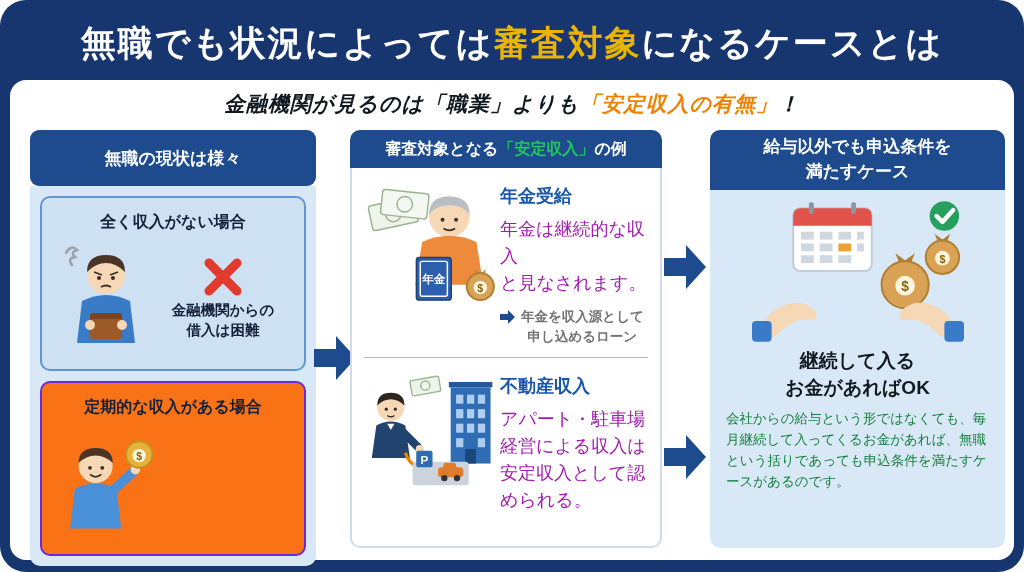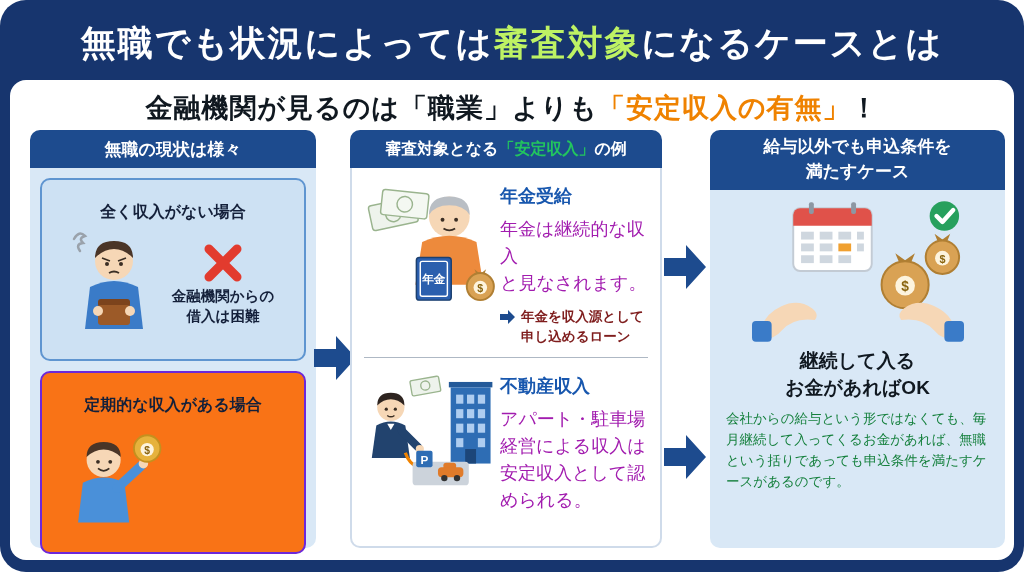--- a/index.html
+++ b/index.html
@@ -15,48 +15,49 @@
     background: #17356e;
     border-radius: 26px;
     overflow: hidden;
   }
   .main-title {
     position: absolute; top: 20px; left: 0; right: 0;
     text-align: center;
     font-size: 35px; font-weight: 800; color: #ffffff;
     letter-spacing: 2px;
   }
-  .main-title .hl { color: #bef264; text-align: center; }
+  .main-title .hl { color: #eab308; text-align: center; }
   .content {
     position: absolute; left: 10px; right: 10px; top: 80px; bottom: 12px;
     background: #ffffff; border-radius: 16px;
   }
   .subtitle {
     position: absolute; top: 10px; left: 0; right: 0;
-    text-align: center; font-size: 27px; font-weight: 800; color: #101820;
+    text-align: center; font-size: 21px; font-weight: 800; color: #101820;
     letter-spacing: 1px;
+    font-style: italic;
   }
   .subtitle .hl { color: #ef8200; }
 
   .panel { position: absolute; top: 50px; height: 418px; }
   .panel-header {
     background: #1d4b8e; color: #ffffff; font-weight: 800; text-align: center;
     border-radius: 10px 10px 0 0;
     display: flex; align-items: center; justify-content: center;
   }
   .panel-header .hl { color: #22c55e; }
 
   
   .p1 { left: 20px; width: 286px; }
-  .p1 .panel-header { height: 38px; font-size: 17px; }
+  .p1 .panel-header { height: 56px; font-size: 17px; border-radius: 9px; }
   .p1 .panel-body {
     background: #d9e8f6; height: 380px; border-radius: 0 0 10px 10px;
     padding: 10px; display: flex; flex-direction: column; gap: 10px;
   }
-  .case-box { border-radius: 10px; flex: 1; padding: 20px; display: flex; flex-direction: column; }
+  .case-box { border-radius: 10px; flex: 1; padding: 12px; display: flex; flex-direction: column; }
   .case-box.blue   { background: #cde1f3; border: 2px solid #5f95d0; }
   .case-box.orange { background: #f97316; border: 2px solid #6d28d9; }
   .case-title { text-align: center; font-weight: 800; font-size: 16px; color: #14203a; margin: 2px 0 4px; }
   .case-row { display: flex; align-items: center; flex: 1; }
   .case-right { flex: 1; display: flex; flex-direction: column; align-items: center; gap: 0; }
   .case-caption {
     font-weight: 800; font-size: 14.5px; text-align: center; line-height: 1.4;
     white-space: pre-line; color: #14203a;
   }
 
@@ -73,21 +74,21 @@
     background: #ffffff; border: 2px solid #cfdbea; border-top: none;
     height: 380px; border-radius: 0 0 10px 10px;
     display: flex; flex-direction: column;
   }
   .example { flex: 1; display: flex; padding: 12px 8px 8px 8px; gap: 4px; align-items: flex-start; }
   .example-text { flex: 1; padding-top: 4px; }
   .example-title { color: #1857ae; font-weight: 800; font-size: 18px; margin-bottom: 8px; }
   .example-desc { font-size: 18px; line-height: 1.5; color: #a21caf; white-space: pre-line; }
   .pension-note {
     display: flex; gap: 6px; margin-top: 10px; align-items: flex-start;
-    font-size: 13.5px; font-weight: 700; line-height: 1.45; white-space: pre-line; color: #7f1d1d;
+    font-size: 13.5px; font-weight: 700; line-height: 1.45; white-space: pre-line; color: #737373; text-align: center;
   }
   .pension-note svg { margin-top: 3px; flex: 0 0 auto; }
   .divider { height: 1px; background: #aeb8c4; margin: 0 12px; }
 
   
   .p3 { left: 700px; width: 295px; }
   .p3 .panel-header { height: 60px; font-size: 17px; line-height: 1.45; white-space: pre-line; }
   .p3 .panel-body {
     background: #d9e8f6; height: 358px; border-radius: 0 0 10px 10px;
     text-align: center; padding-top: 6px;

